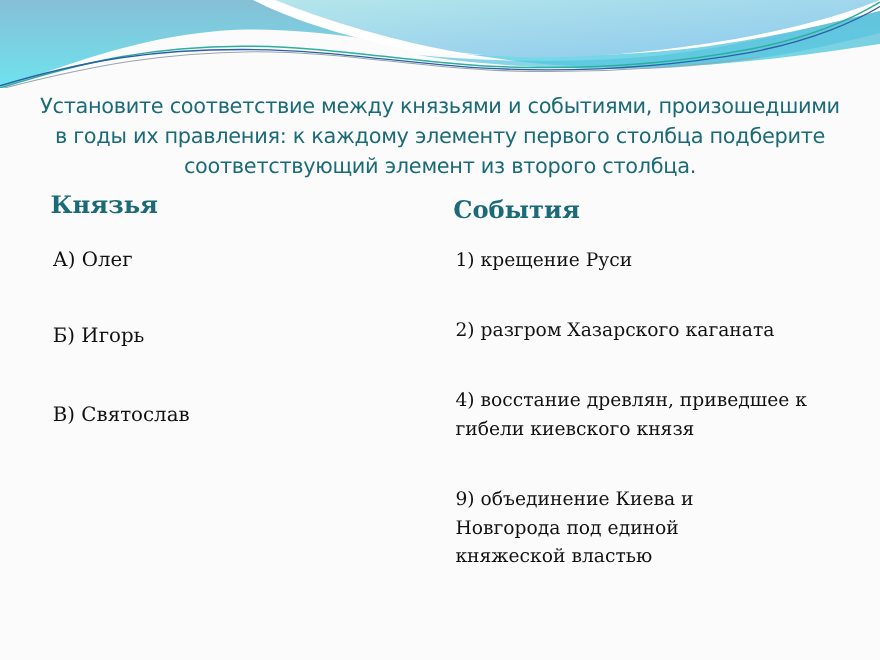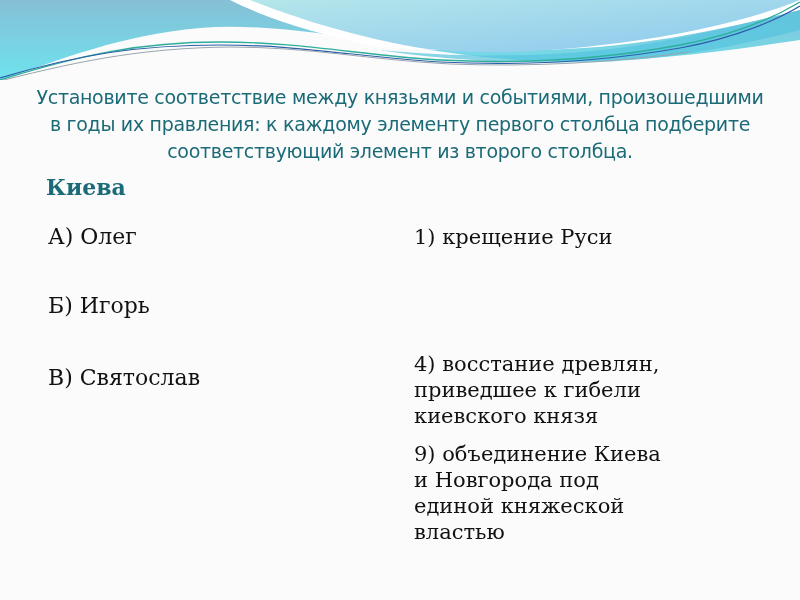--- a/index.html
+++ b/index.html
@@ -23,22 +23,22 @@
       font-family: "DejaVu Serif", serif;
       font-weight: bold; font-size: 22px; color: #1b6a78;
     }
     .col-head.left { left: 46px; }
     .col-head.right { left: 412px; top: 178px; }
     .item {
       position: absolute;
       font-family: "DejaVu Serif", serif;
       color: #111; font-size: 18px; line-height: 26px;
     }
-    .left-item { left: 48px; font-size: 22px; }
-    .right-item { left: 414px; width: 360px; font-size: 21px; line-height: 26px; }
+    .left-item { left: 48px; font-size: 18px; }
+    .right-item { left: 414px; width: 360px; font-size: 17px; line-height: 26px; }
   </style>
 </head>
 <body>
 
 <div class="slide">
   <svg class="header-wave" viewBox="0 0 800 80" preserveAspectRatio="none">
     <defs>
       <linearGradient id="g1" x1="0" y1="0" x2="0" y2="1">
         <stop offset="0" stop-color="#86bfd6"></stop>
         <stop offset="1" stop-color="#6ee3ee"></stop>
@@ -53,22 +53,24 @@
     <path d="M230,0 C260,15 300,30 370,45 C420,52 480,50 540,50 C640,48 720,30 800,10 L800,0 Z" fill="#ffffff"></path>
     <path d="M250,0 C300,20 360,38 420,48 C480,56 560,52 640,40 C720,28 770,12 800,0 Z" fill="url(#g2)"></path>
     <path d="M380,50 C460,58 560,58 640,45 C700,35 760,20 800,10 L800,30 C740,45 680,58 600,62 C520,64 440,60 380,50 Z" fill="#56c3de" opacity="0.7"></path>
     <path d="M0,80 C80,55 140,42 220,42 C300,42 360,55 440,60 C520,64 600,60 680,45 C740,34 780,14 800,2" fill="none" stroke="#2fae9c" stroke-width="1.4"></path>
     <path d="M0,78 C80,54 140,45 220,45 C300,45 360,57 440,62 C520,66 600,62 680,48 C740,37 780,18 800,6" fill="none" stroke="#2d5fa8" stroke-width="1.2"></path>
     <path d="M0,81 C90,58 150,48 230,47 C310,47 370,60 450,64 C530,67 610,63 690,52" fill="none" stroke="#9aa6ad" stroke-width="1"></path>
   </svg>
 
   <div class="title">Установите соответствие между князьями и событиями, произошедшими в годы их правления: к каждому элементу первого столбца подберите соответствующий элемент из второго столбца.</div>
 
-  <div class="col-head left">Киева</div>
+  <div class="col-head left">Князья</div>
+  <div class="col-head right">События</div>
 
   <div class="item left-item" style="top:224px;">А) Олег</div>
   <div class="item left-item" style="top:365px;">В) Святослав</div>
   <div class="item left-item" style="top:293px;">Б) Игорь</div>
 
   <div class="item right-item" style="top:224px;">1) крещение Руси</div>
+  <div class="item right-item" style="top:287px;">2) разгром Хазарского каганата</div>
   <div class="item right-item" style="top:351px; width:345px;">4) восстание древлян, приведшее к гибели киевского князя</div>
   <div class="item right-item" style="top:441px; width:265px;">9) объединение Киева и Новгорода под единой княжеской властью</div>
 </div>
 
 </body></html>

